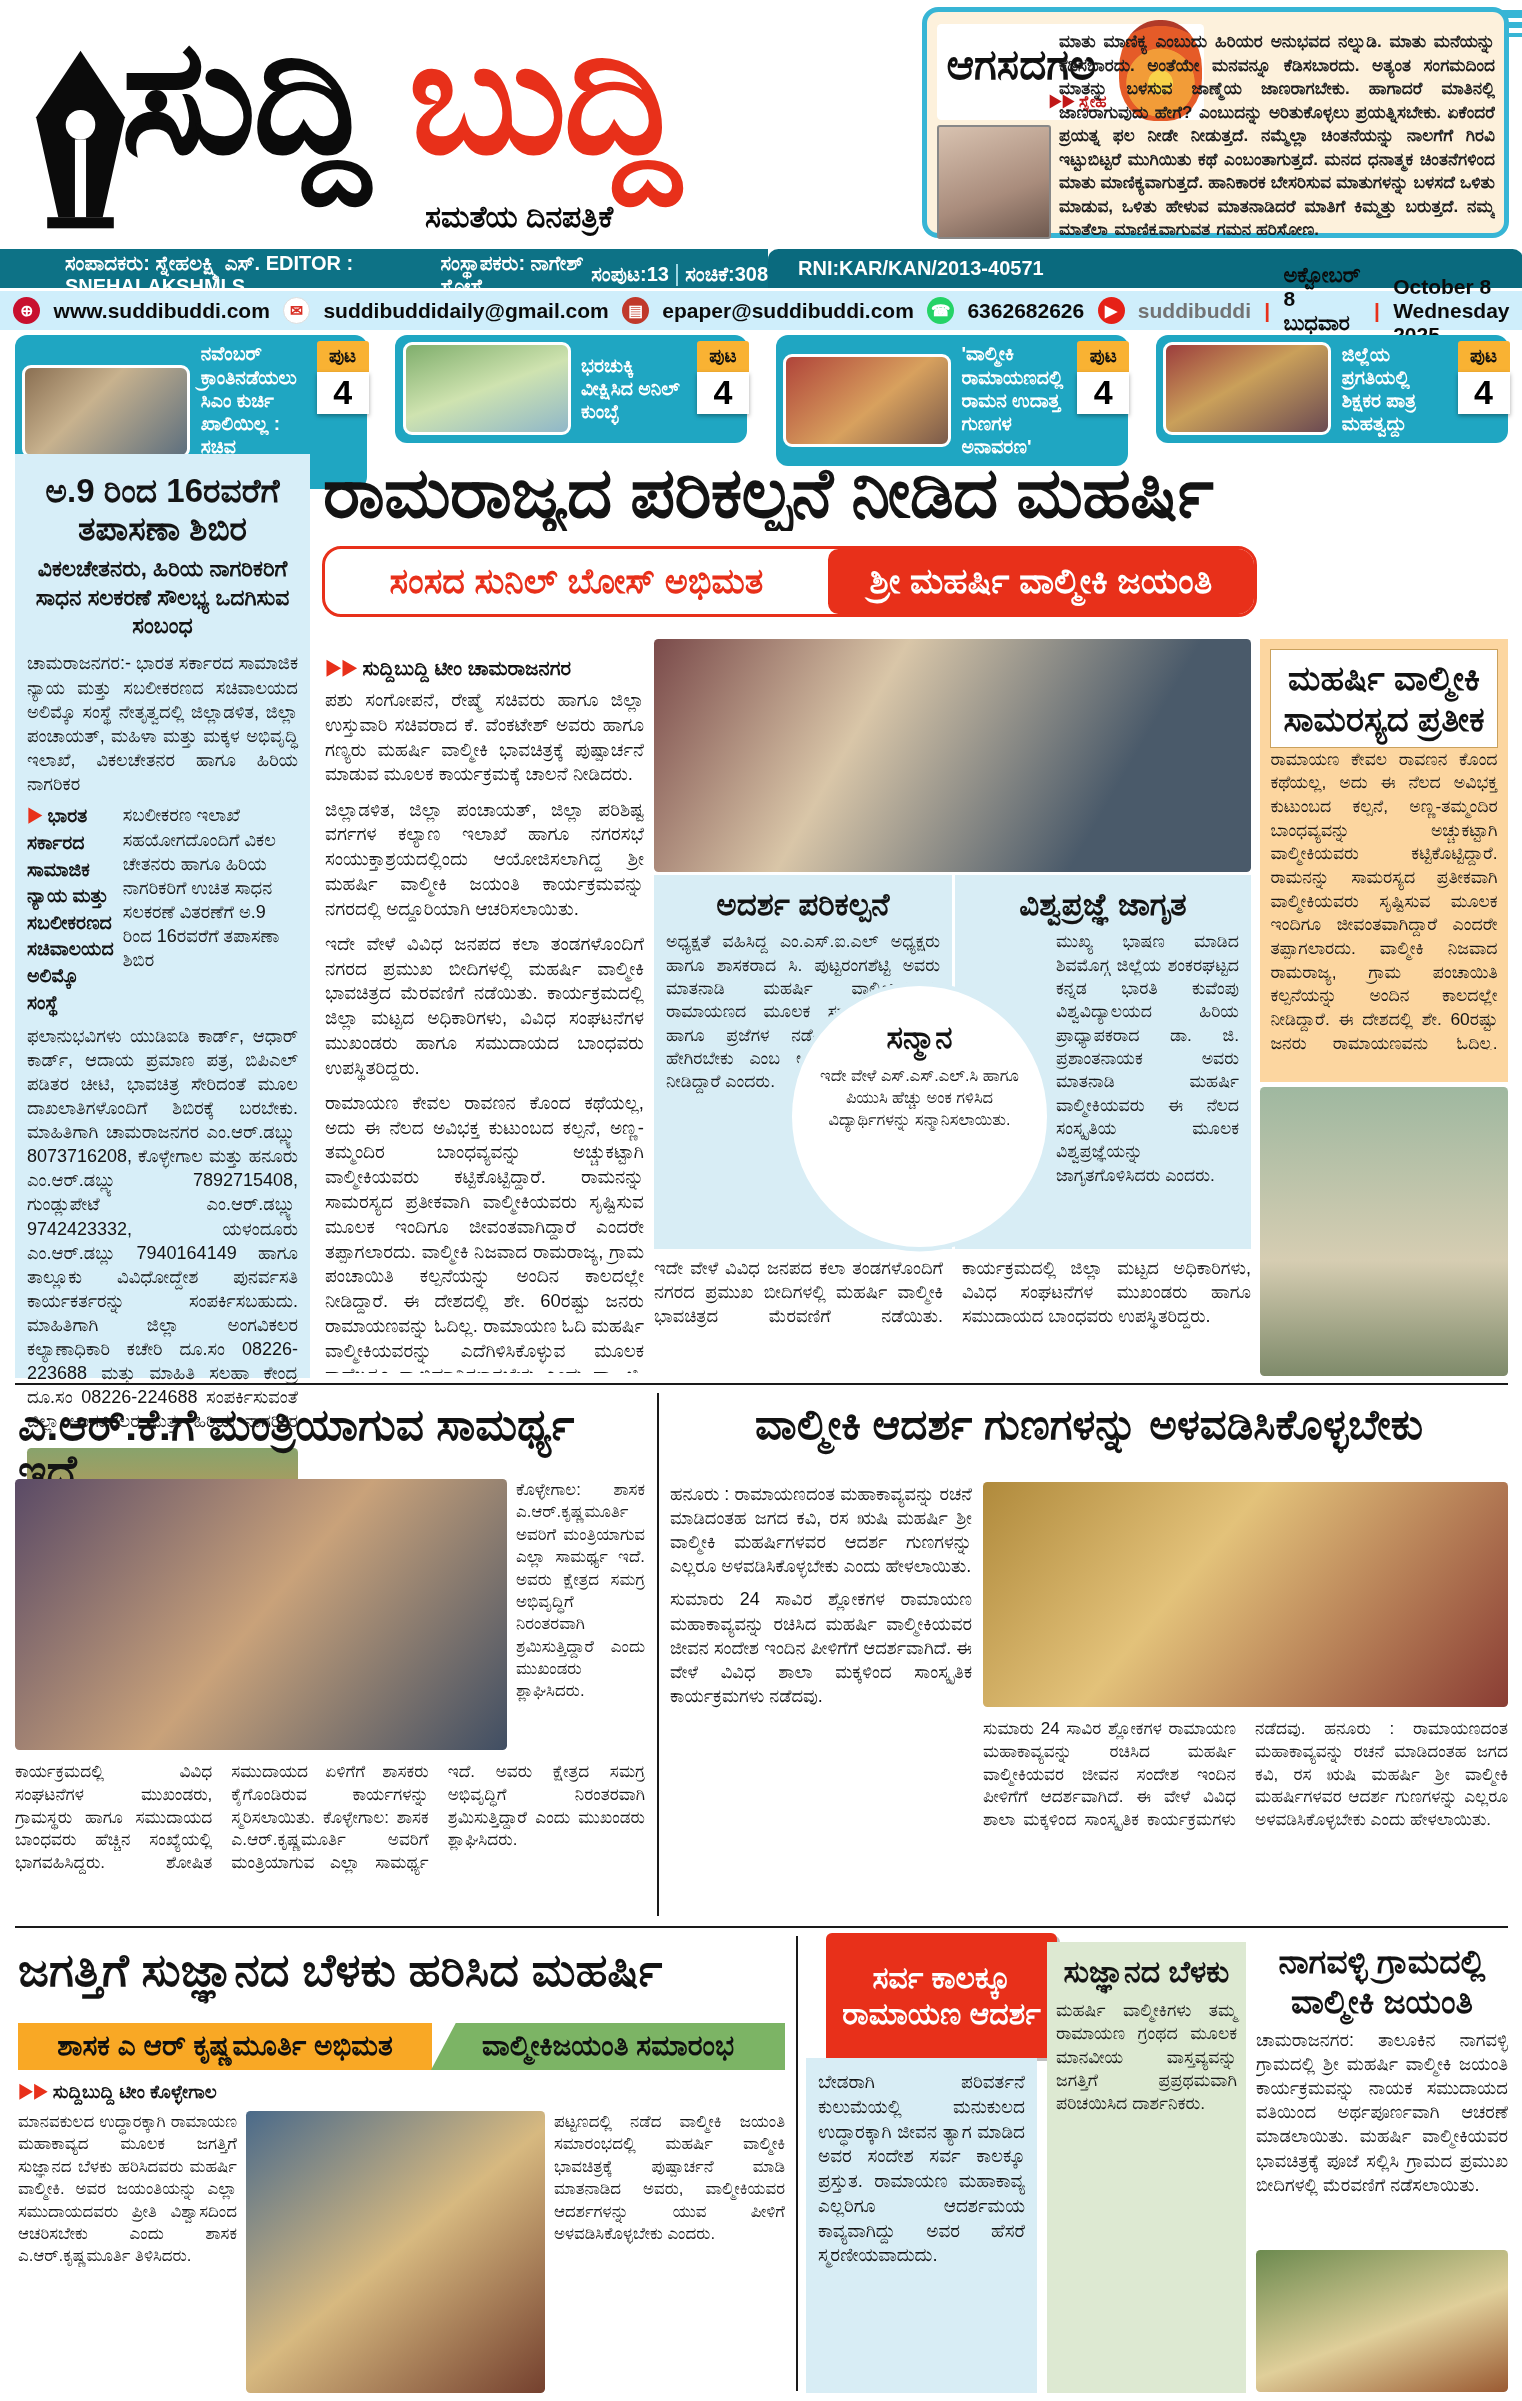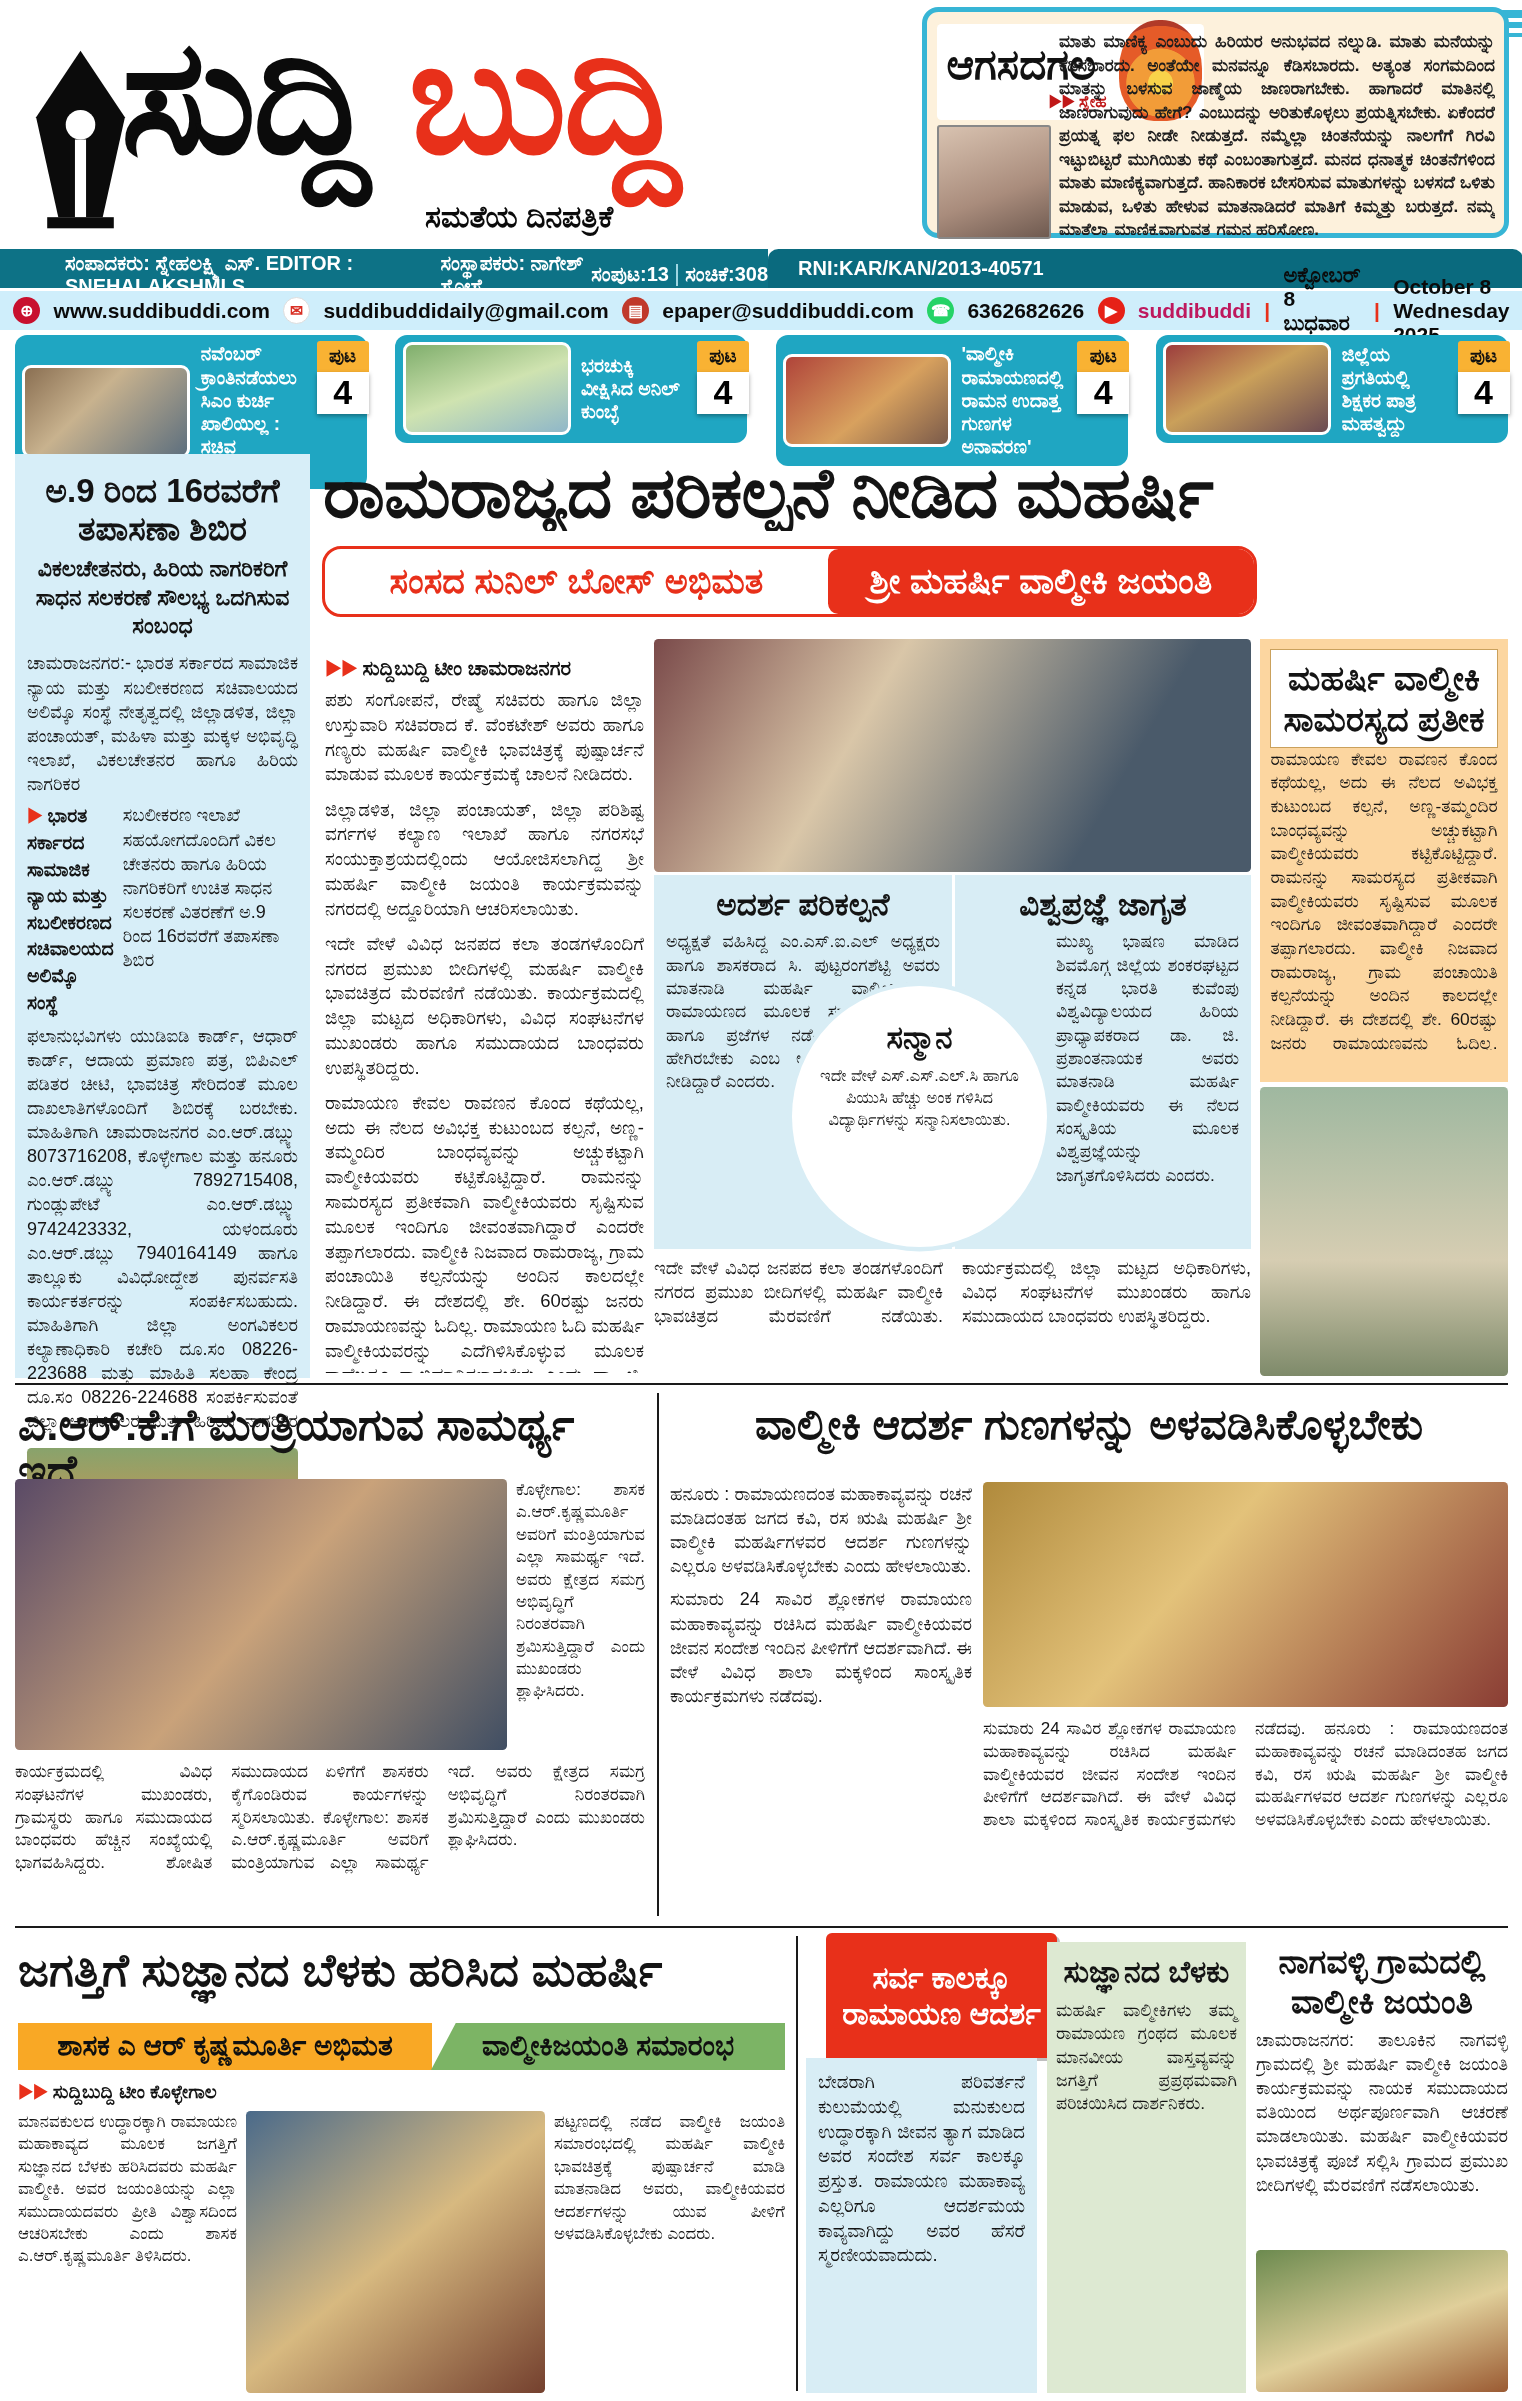--- a/index.html
+++ b/index.html
@@ -136,21 +136,21 @@
   <div class="contactbar b" style="left:0;top:291px;width:1522px;height:39px;">
     <span class="cic" style="background:#c8102e;">⊕</span>
     <a style="color:#0b0b0b;text-decoration:none;">www.suddibuddi.com</a>
     <span class="cic" style="background:#fff;color:#d93025;border:1.5px solid #ddd;box-sizing:border-box;">✉</span>
     <a style="color:#0b0b0b;text-decoration:none;">suddibuddidaily@gmail.com</a>
     <span class="cic" style="background:#c0392b;">▤</span>
     <a style="color:#0b0b0b;text-decoration:none;">epaper@suddibuddi.com</a>
     <span class="cic" style="background:#25d366;">☎</span>
     <a style="color:#0b0b0b;text-decoration:none;">6362682626</a>
     <span class="cic" style="background:#e62117;">▶</span>
-    <a style="color:#be185d;text-decoration:none;">suddibuddi</a>
+    <a style="color:#737373;text-decoration:none;">suddibuddi</a>
     <span class="sepr">|</span>
     <span>ಅಕ್ಟೋಬರ್ 8 ಬುಧವಾರ 2025</span>
     <span class="sepr">|</span>
     <span>October 8 Wednesday 2025</span>
     <span class="sepr">|</span>
 
   </div>
 
   <div class="b" style="left:15px;top:335px;width:1493px;height:105px;display:flex;gap:10.4px;align-items:flex-start;">
     <div class="teaser" style="flex:1;">

